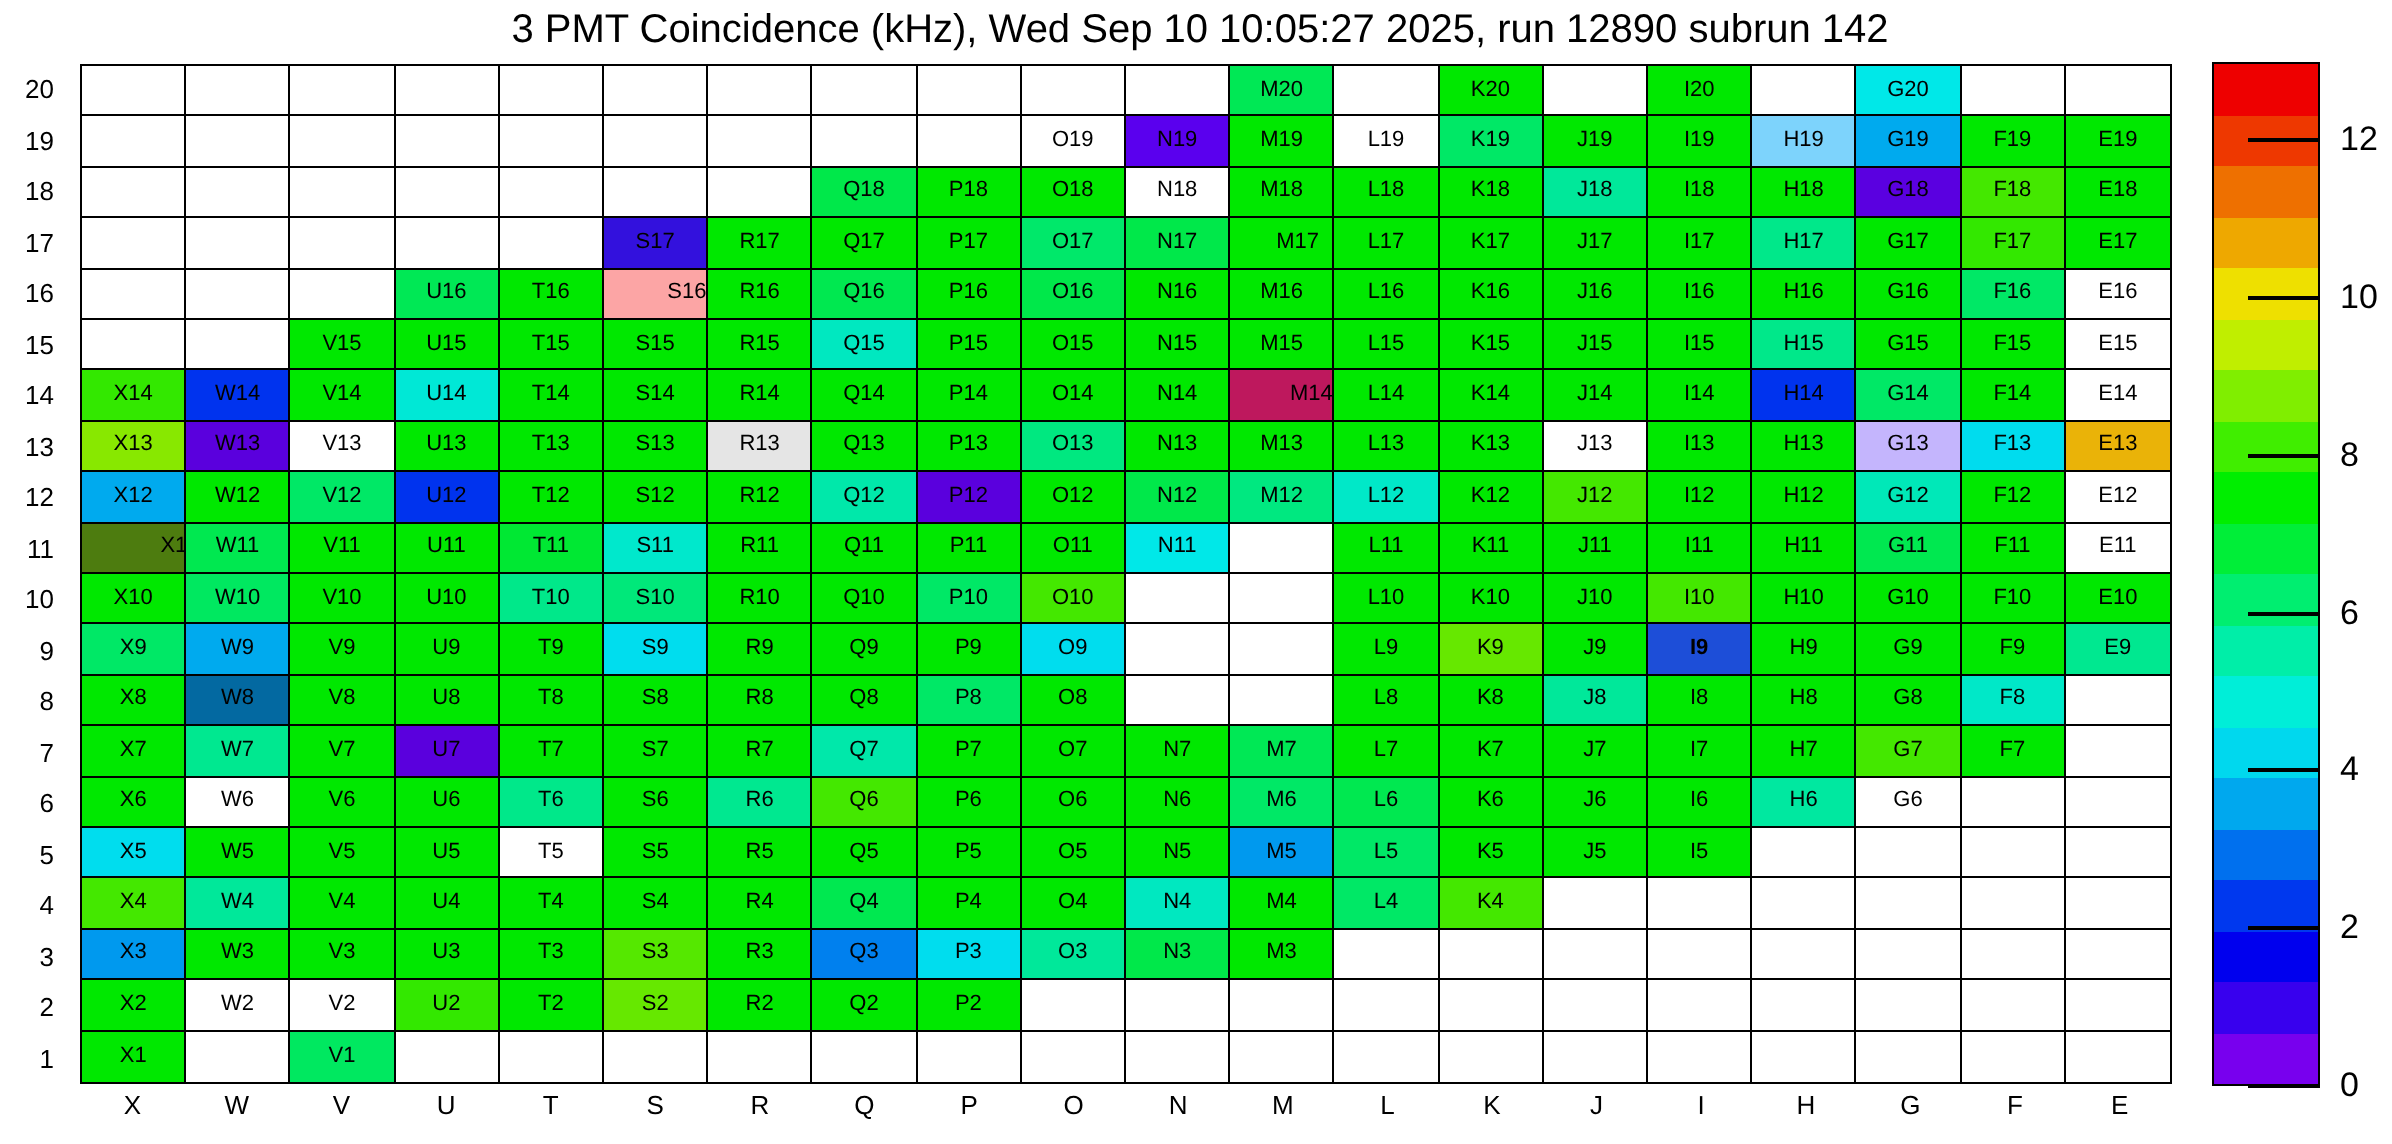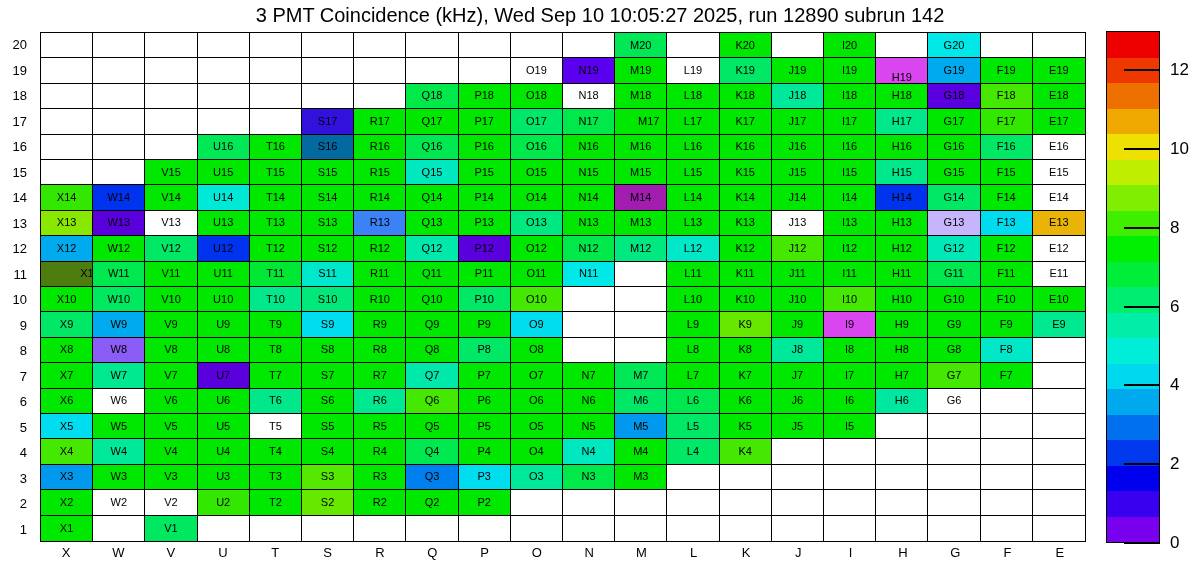--- a/index.html
+++ b/index.html
@@ -138,21 +138,21 @@
       </div>
       <div class="cell" style="background: rgb(0, 232, 102);">
         <span>K19</span>
       </div>
       <div class="cell" style="background: rgb(0, 232, 0);">
         <span>J19</span>
       </div>
       <div class="cell" style="background: rgb(0, 232, 0);">
         <span>I19</span>
       </div>
-      <div class="cell" style="background: #d946ef; align-items: flex-end;">
+      <div class="cell" style="background: #7dd3fc;">
         <span>H19</span>
       </div>
       <div class="cell" style="background: rgb(0, 170, 238);">
         <span>G19</span>
       </div>
       <div class="cell" style="background: rgb(0, 232, 0);">
         <span>F19</span>
       </div>
       <div class="cell" style="background: rgb(0, 232, 0);">
         <span>E19</span>
@@ -255,21 +255,21 @@
       </div>
       <div class="cell"></div>
       <div class="cell"></div>
       <div class="cell"></div>
       <div class="cell" style="background: rgb(0, 232, 85);">
         <span>U16</span>
       </div>
       <div class="cell" style="background: rgb(0, 232, 0);">
         <span>T16</span>
       </div>
-      <div class="cell" style="background: #0369a1;">
+      <div class="cell" style="background: #fca5a5; justify-content: flex-end;">
         <span>S16</span>
       </div>
       <div class="cell" style="background: rgb(0, 232, 0);">
         <span>R16</span>
       </div>
       <div class="cell" style="background: rgb(0, 232, 80);">
         <span>Q16</span>
       </div>
       <div class="cell" style="background: rgb(0, 232, 0);">
         <span>P16</span>
@@ -389,21 +389,21 @@
       </div>
       <div class="cell" style="background: rgb(0, 232, 0); text-align: center;">
         <span>P14</span>
       </div>
       <div class="cell" style="background: rgb(0, 232, 0);">
         <span>O14</span>
       </div>
       <div class="cell" style="background: rgb(0, 232, 0);">
         <span>N14</span>
       </div>
-      <div class="cell" style="background: #a21caf;">
+      <div class="cell" style="background: #be185d; justify-content: flex-end;">
         <span>M14</span>
       </div>
       <div class="cell" style="background: rgb(0, 232, 0);">
         <span>L14</span>
       </div>
       <div class="cell" style="background: rgb(0, 232, 0);">
         <span>K14</span>
       </div>
       <div class="cell" style="background: rgb(0, 232, 0);">
         <span>J14</span>
@@ -434,21 +434,21 @@
       </div>
       <div class="cell" style="background: rgb(0, 232, 0);">
         <span>U13</span>
       </div>
       <div class="cell" style="background: rgb(0, 232, 0);">
         <span>T13</span>
       </div>
       <div class="cell" style="background: rgb(0, 232, 0);">
         <span>S13</span>
       </div>
-      <div class="cell" style="background: #3b82f6;">
+      <div class="cell" style="background: #e5e5e5;">
         <span>R13</span>
       </div>
       <div class="cell" style="background: rgb(0, 232, 0);">
         <span>Q13</span>
       </div>
       <div class="cell" style="background: rgb(0, 232, 0);">
         <span>P13</span>
       </div>
       <div class="cell" style="background: rgb(0, 232, 128);">
         <span>O13</span>
@@ -691,39 +691,39 @@
       <div class="cell"></div>
       <div class="cell" style="background: rgb(0, 232, 0);">
         <span>L9</span>
       </div>
       <div class="cell" style="background: rgb(102, 232, 0);">
         <span>K9</span>
       </div>
       <div class="cell" style="background: rgb(0, 232, 0);">
         <span>J9</span>
       </div>
-      <div class="cell" style="background: #d946ef;">
+      <div class="cell" style="background: #1d4ed8; font-weight: bold;">
         <span>I9</span>
       </div>
       <div class="cell" style="background: rgb(0, 232, 0);">
         <span>H9</span>
       </div>
       <div class="cell" style="background: rgb(0, 232, 0);">
         <span>G9</span>
       </div>
       <div class="cell" style="background: rgb(0, 232, 0);">
         <span>F9</span>
       </div>
       <div class="cell" style="background: rgb(0, 232, 144);">
         <span>E9</span>
       </div>
       <div class="cell" style="background: rgb(0, 232, 0);">
         <span>X8</span>
       </div>
-      <div class="cell" style="background: #8b5cf6; text-align: right;">
+      <div class="cell" style="background: #0369a1; text-align: right;">
         <span>W8</span>
       </div>
       <div class="cell" style="background: rgb(0, 232, 0);">
         <span>V8</span>
       </div>
       <div class="cell" style="background: rgb(0, 232, 0);">
         <span>U8</span>
       </div>
       <div class="cell" style="background: rgb(0, 232, 0);">
         <span>T8</span>

